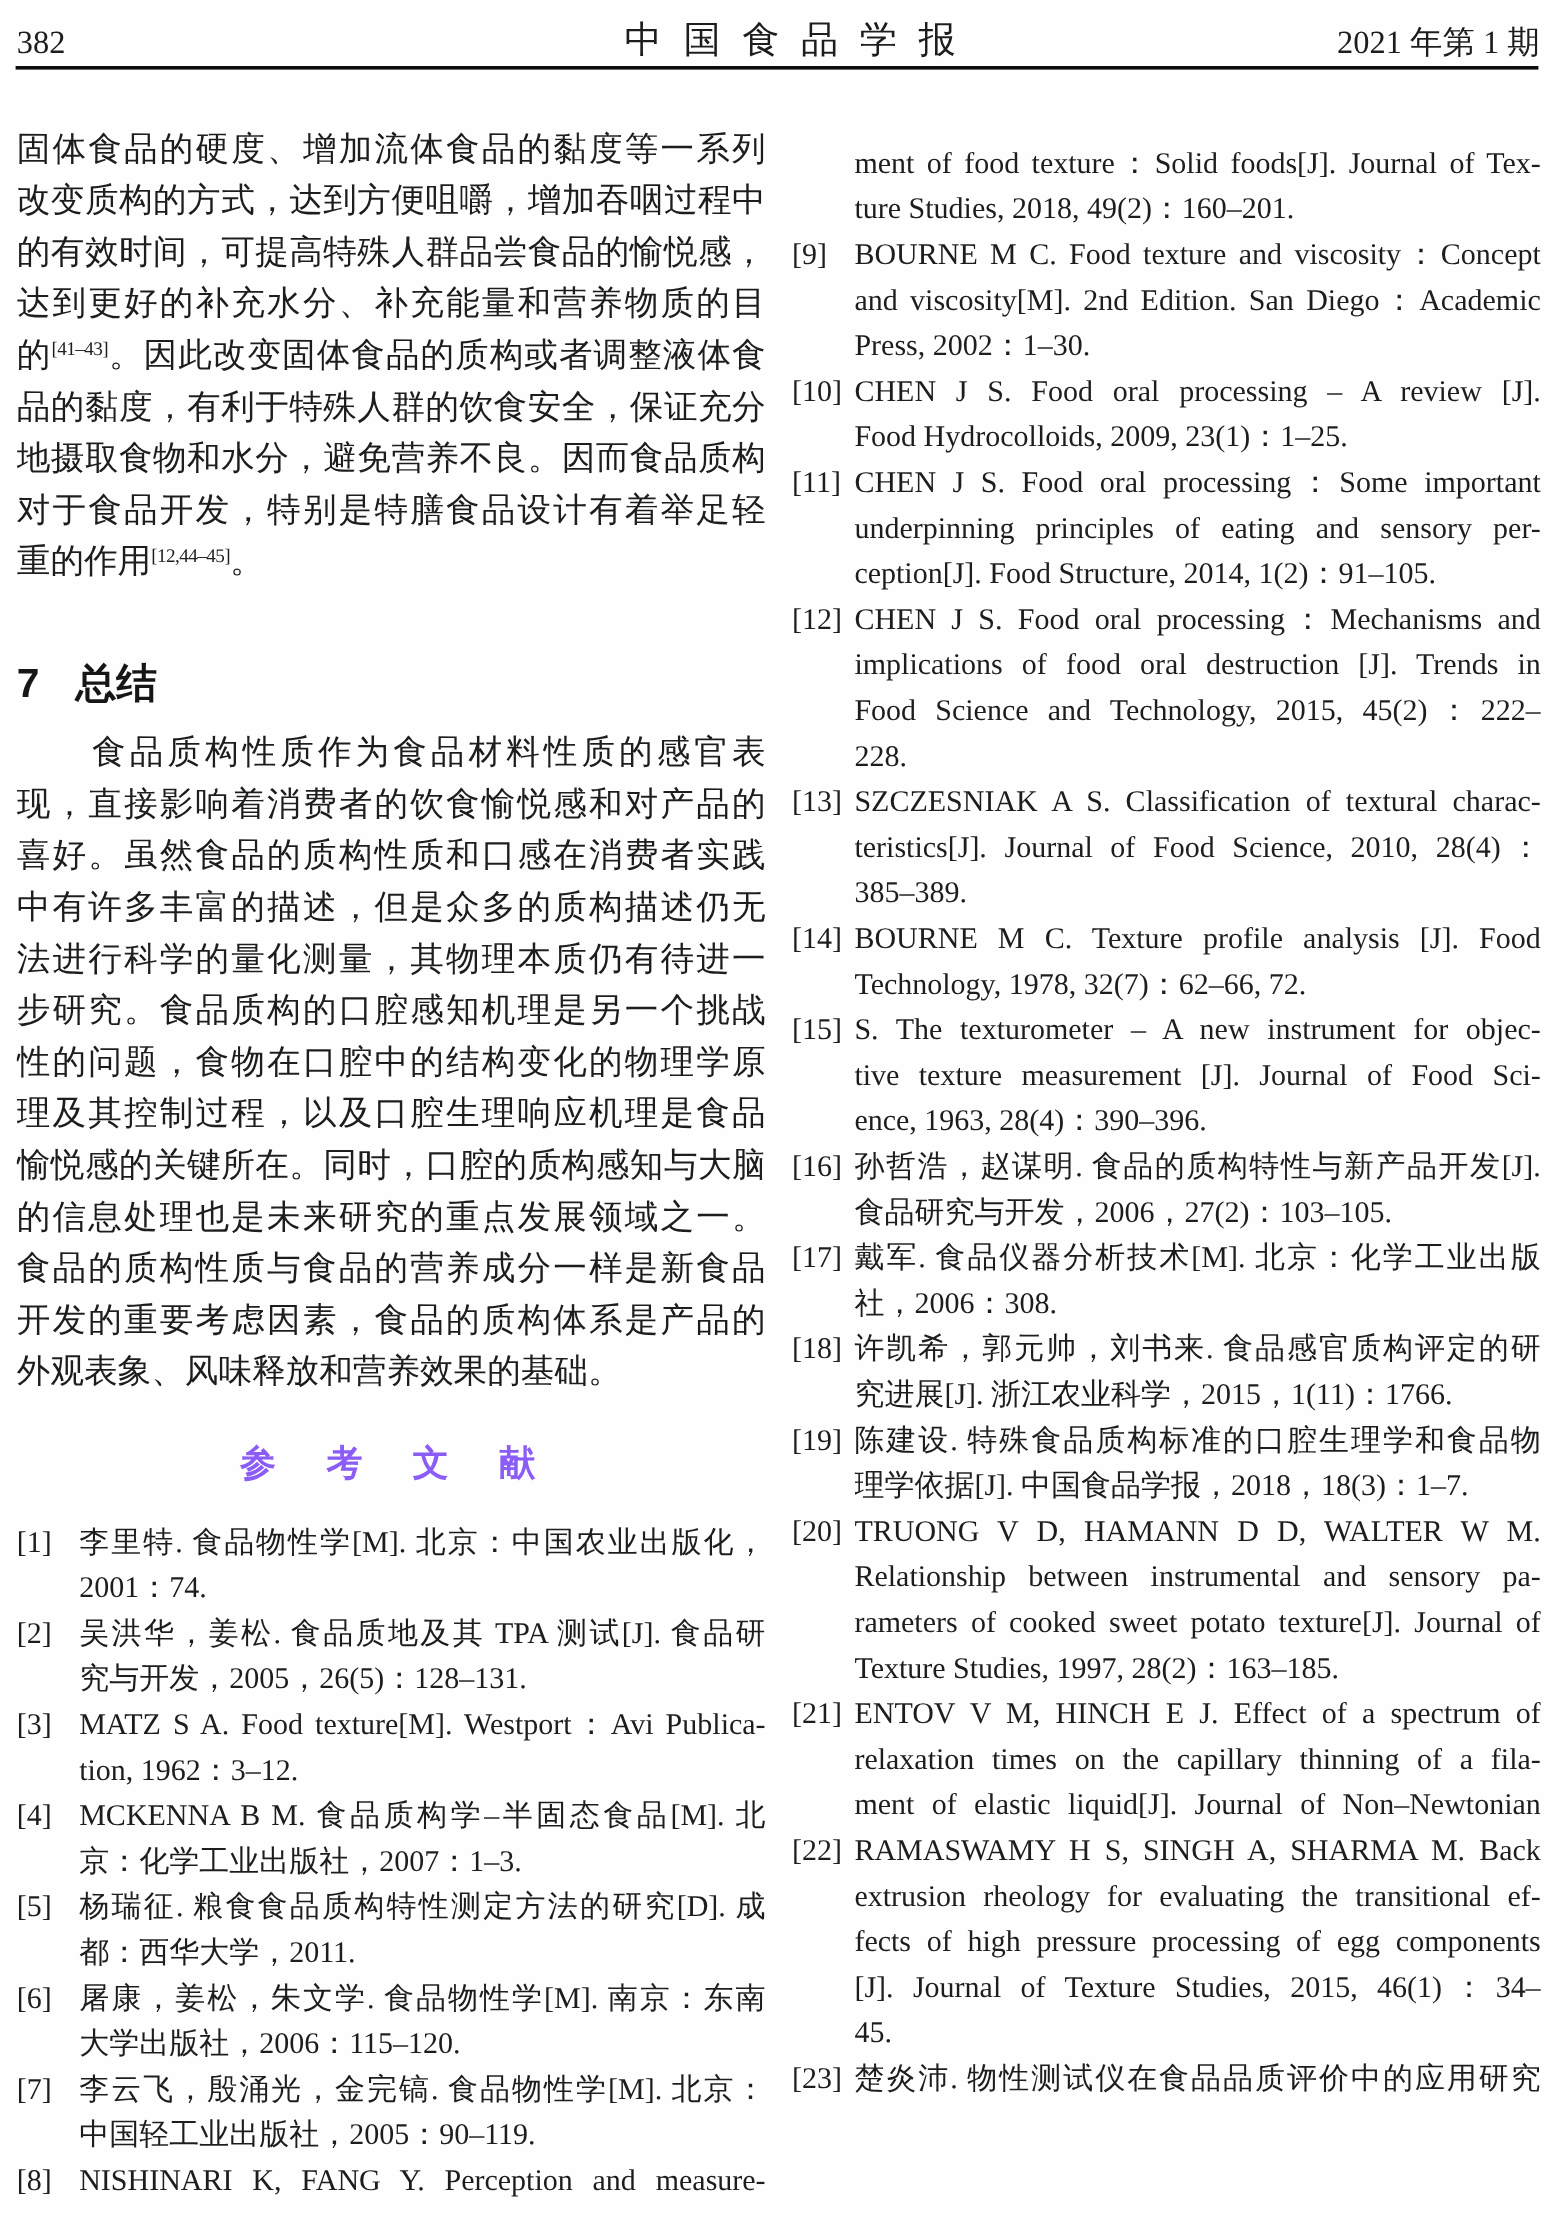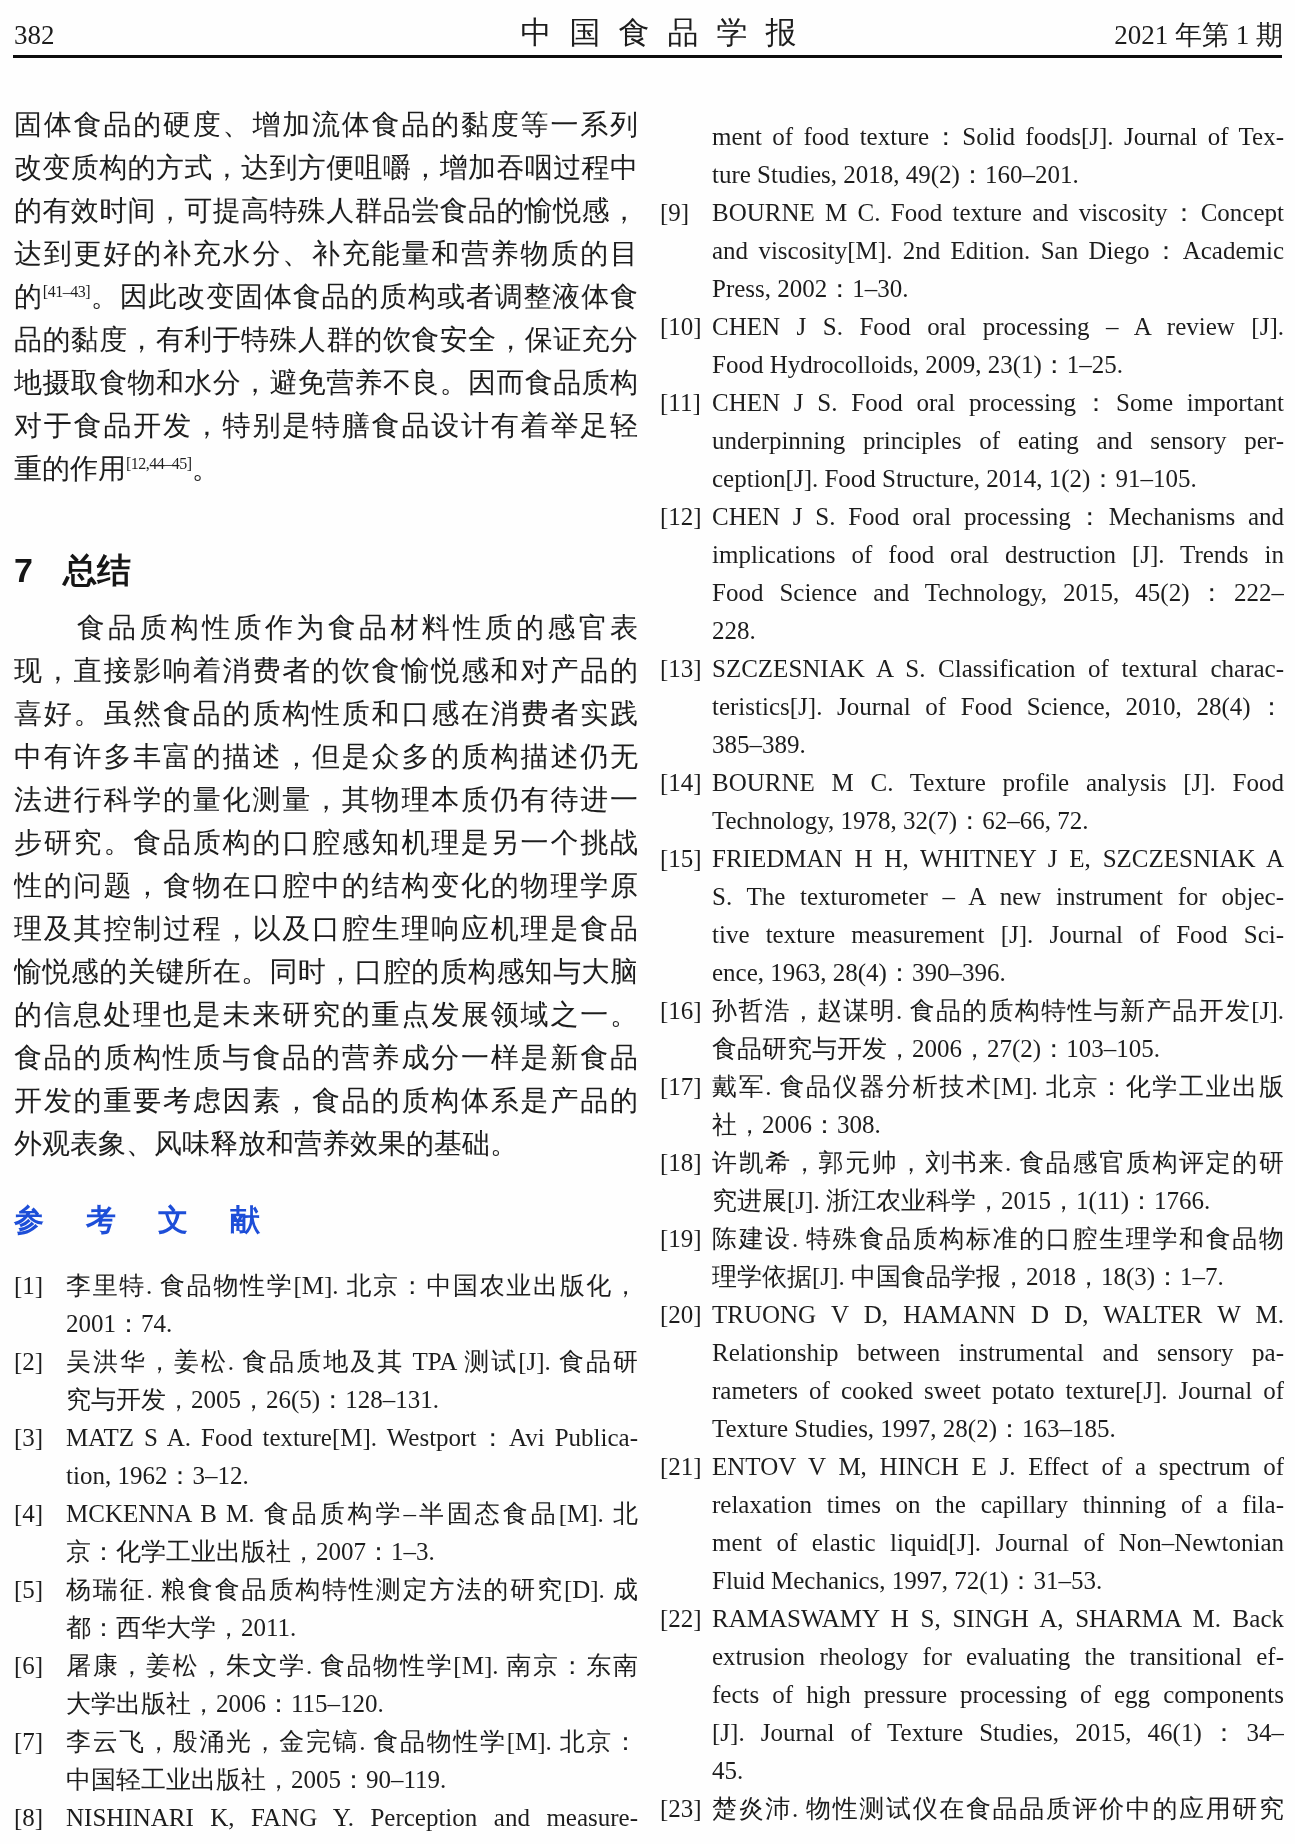--- a/index.html
+++ b/index.html
@@ -31,23 +31,23 @@
   .body-par .line { height:43px; overflow:hidden; }
   .line.just { text-align:justify; text-align-last:justify; }
   sup { font-size:16px; line-height:0; vertical-align:baseline; position:relative; top:-0.55em; letter-spacing:-0.5px; }
 
   
   .sec-heading { margin-top:58px; height:42px; display:flex; gap:30px; align-items:flex-end;
                  font-family:"Liberation Sans","DejaVu Sans",sans-serif; font-weight:bold;
                  font-size:34px; line-height:40px; color:#161616; }
 
   
-  .refs-heading { margin-top:36px; height:38px; 
+  .refs-heading { margin-top:36px; height:38px; text-align:center;
                   font-family:"Liberation Sans","DejaVu Sans",sans-serif; font-weight:bold;
-                  font-size:30px; line-height:38px; letter-spacing:6px; color:#1d4ed8; }
+                  font-size:30px; line-height:38px; letter-spacing:6px; color:#8b5cf6; }
 
   
   .refs { margin-top:28px; font-size:25px; line-height:38px; }
   .refs-right { margin-top:0; padding-top:118px; }
   .ref { display:flex;font-family:Liberation Serif, serif; }
   .ref-label { flex:none; width:52px; }
   .ref-body  { flex:1; min-width:0; }
   .ref-body .line { height:38px; overflow:hidden; }
 </style>
 </head>
@@ -209,21 +209,20 @@
         <div class="ref">
           <div class="ref-label">[14]</div>
           <div class="ref-body">
             <div class="line just">BOURNE M C. Texture profile analysis [J]. Food</div>
             <div class="line">Technology, 1978, 32(7)：62–66, 72.</div>
           </div>
         </div>
         <div class="ref">
           <div class="ref-label">[15]</div>
           <div class="ref-body">
-            <div class="line just">FRIEDMAN H H, WHITNEY J E, SZCZESNIAK A</div>
             <div class="line just">S. The texturometer – A new instrument for objec-</div>
             <div class="line just">tive texture measurement [J]. Journal of Food Sci-</div>
             <div class="line">ence, 1963, 28(4)：390–396.</div>
           </div>
         </div>
         <div class="ref">
           <div class="ref-label">[16]</div>
           <div class="ref-body">
             <div class="line just">孙哲浩，赵谋明. 食品的质构特性与新产品开发[J].</div>
             <div class="line">食品研究与开发，2006，27(2)：103–105.</div>
@@ -258,21 +257,20 @@
             <div class="line just">rameters of cooked sweet potato texture[J]. Journal of</div>
             <div class="line">Texture Studies, 1997, 28(2)：163–185.</div>
           </div>
         </div>
         <div class="ref">
           <div class="ref-label">[21]</div>
           <div class="ref-body">
             <div class="line just">ENTOV V M, HINCH E J. Effect of a spectrum of</div>
             <div class="line just">relaxation times on the capillary thinning of a fila-</div>
             <div class="line just">ment of elastic liquid[J]. Journal of Non–Newtonian</div>
-            <div class="line">Fluid Mechanics, 1997, 72(1)：31–53.</div>
           </div>
         </div>
         <div class="ref">
           <div class="ref-label">[22]</div>
           <div class="ref-body">
             <div class="line just">RAMASWAMY H S, SINGH A, SHARMA M. Back</div>
             <div class="line just">extrusion rheology for evaluating the transitional ef-</div>
             <div class="line just">fects of high pressure processing of egg components</div>
             <div class="line just">[J]. Journal of Texture Studies, 2015, 46(1)：34–</div>
             <div class="line">45.</div>

